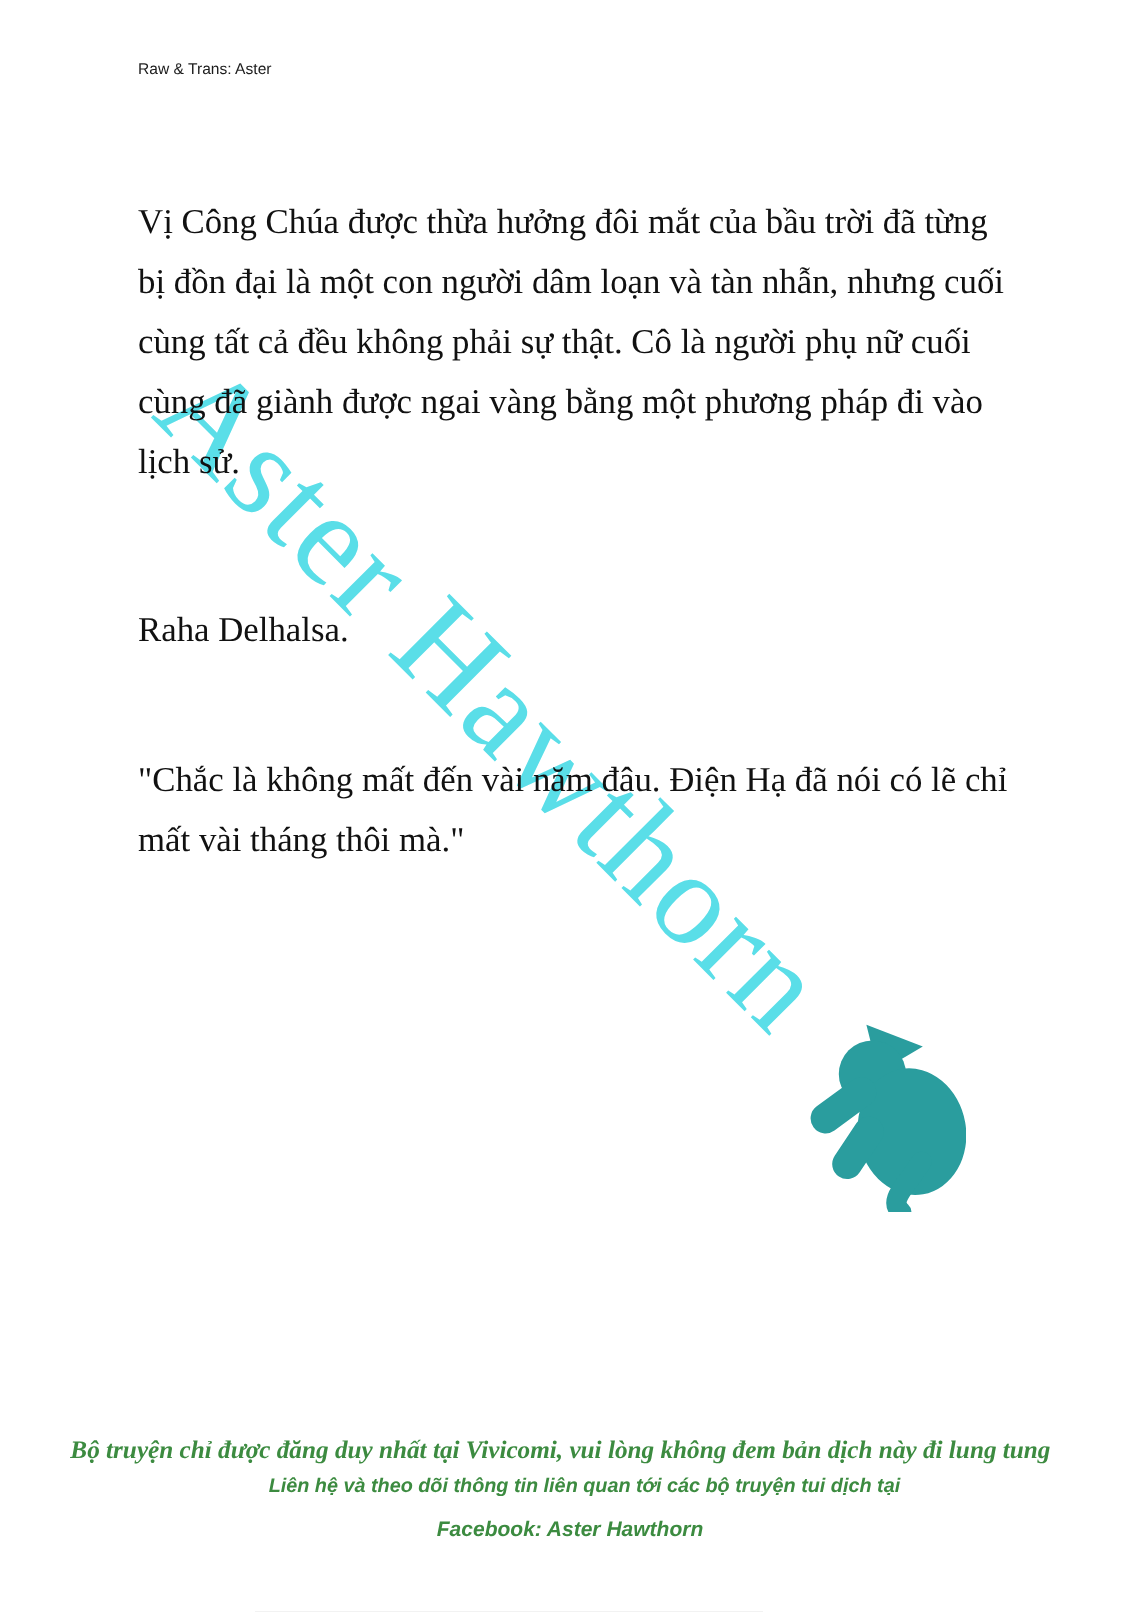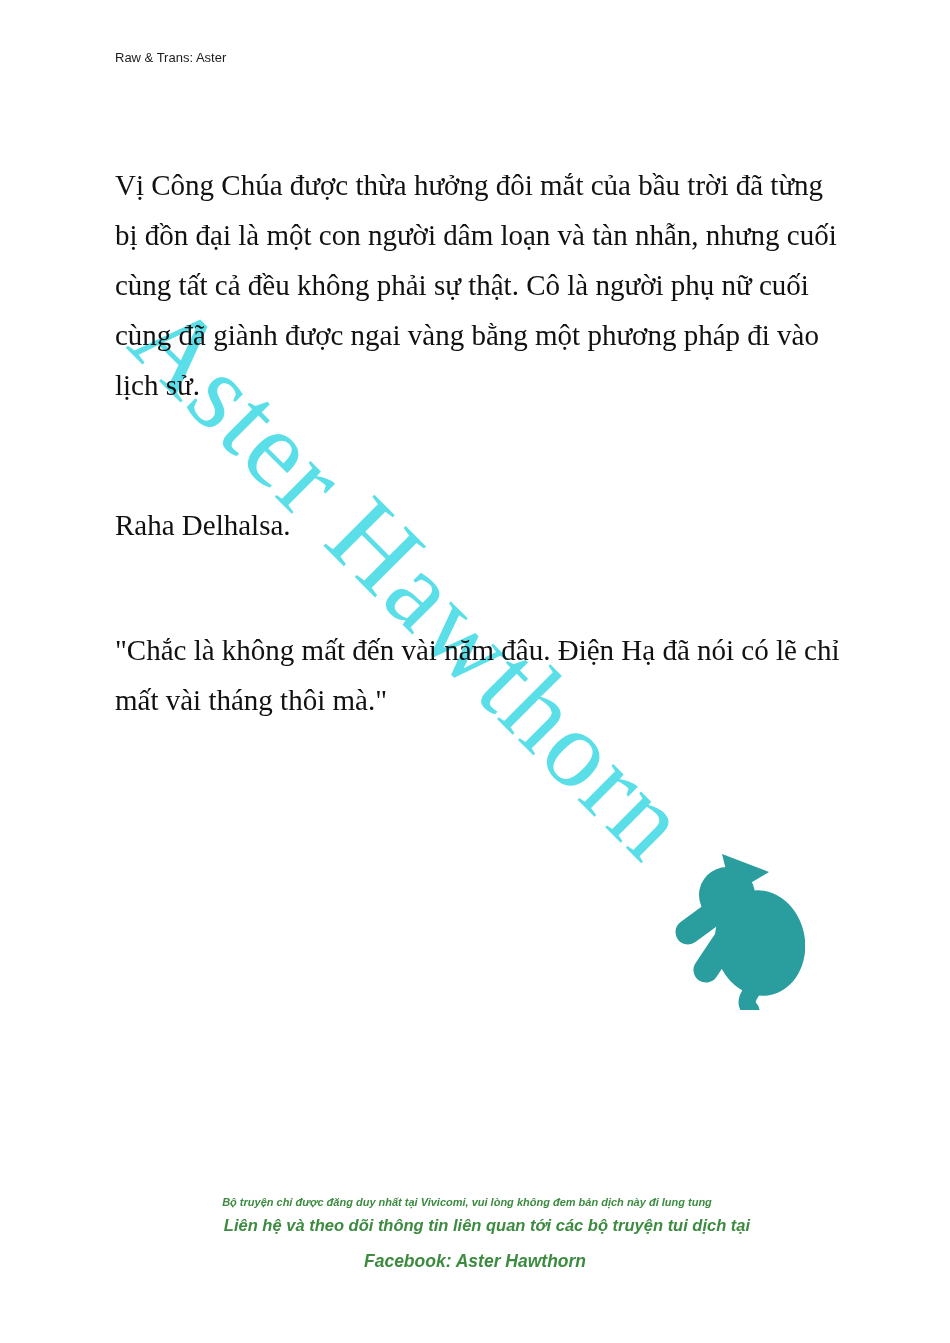--- a/index.html
+++ b/index.html
@@ -60,21 +60,21 @@
     position:absolute;
     left:0;top:1196px;
     width:100%;
     text-align:center;
     z-index:3;
     font-family:"Liberation Sans","DejaVu Sans",sans-serif;
     font-weight:bold;
     font-style:italic;
     color:#3c8b40;
   }
-  .footer .f1{font-size:11px;margin:0 16px 8px 0;}
+  .footer .f1{font-size:21px;margin:0 16px 8px 0;font-family:Liberation Serif, serif;}
   .footer .f2{font-size:16.5px;margin:0 0 4px 0;padding-left:24px;}
   .footer .f3{font-size:17.5px;margin:16px;}
   .logo{
     position:absolute;
     left:12px;top:1282px;
     z-index:3;
     font-family:"Liberation Sans","DejaVu Sans",sans-serif;
     font-size:37px;
     font-weight:bold;
     font-style:italic;

